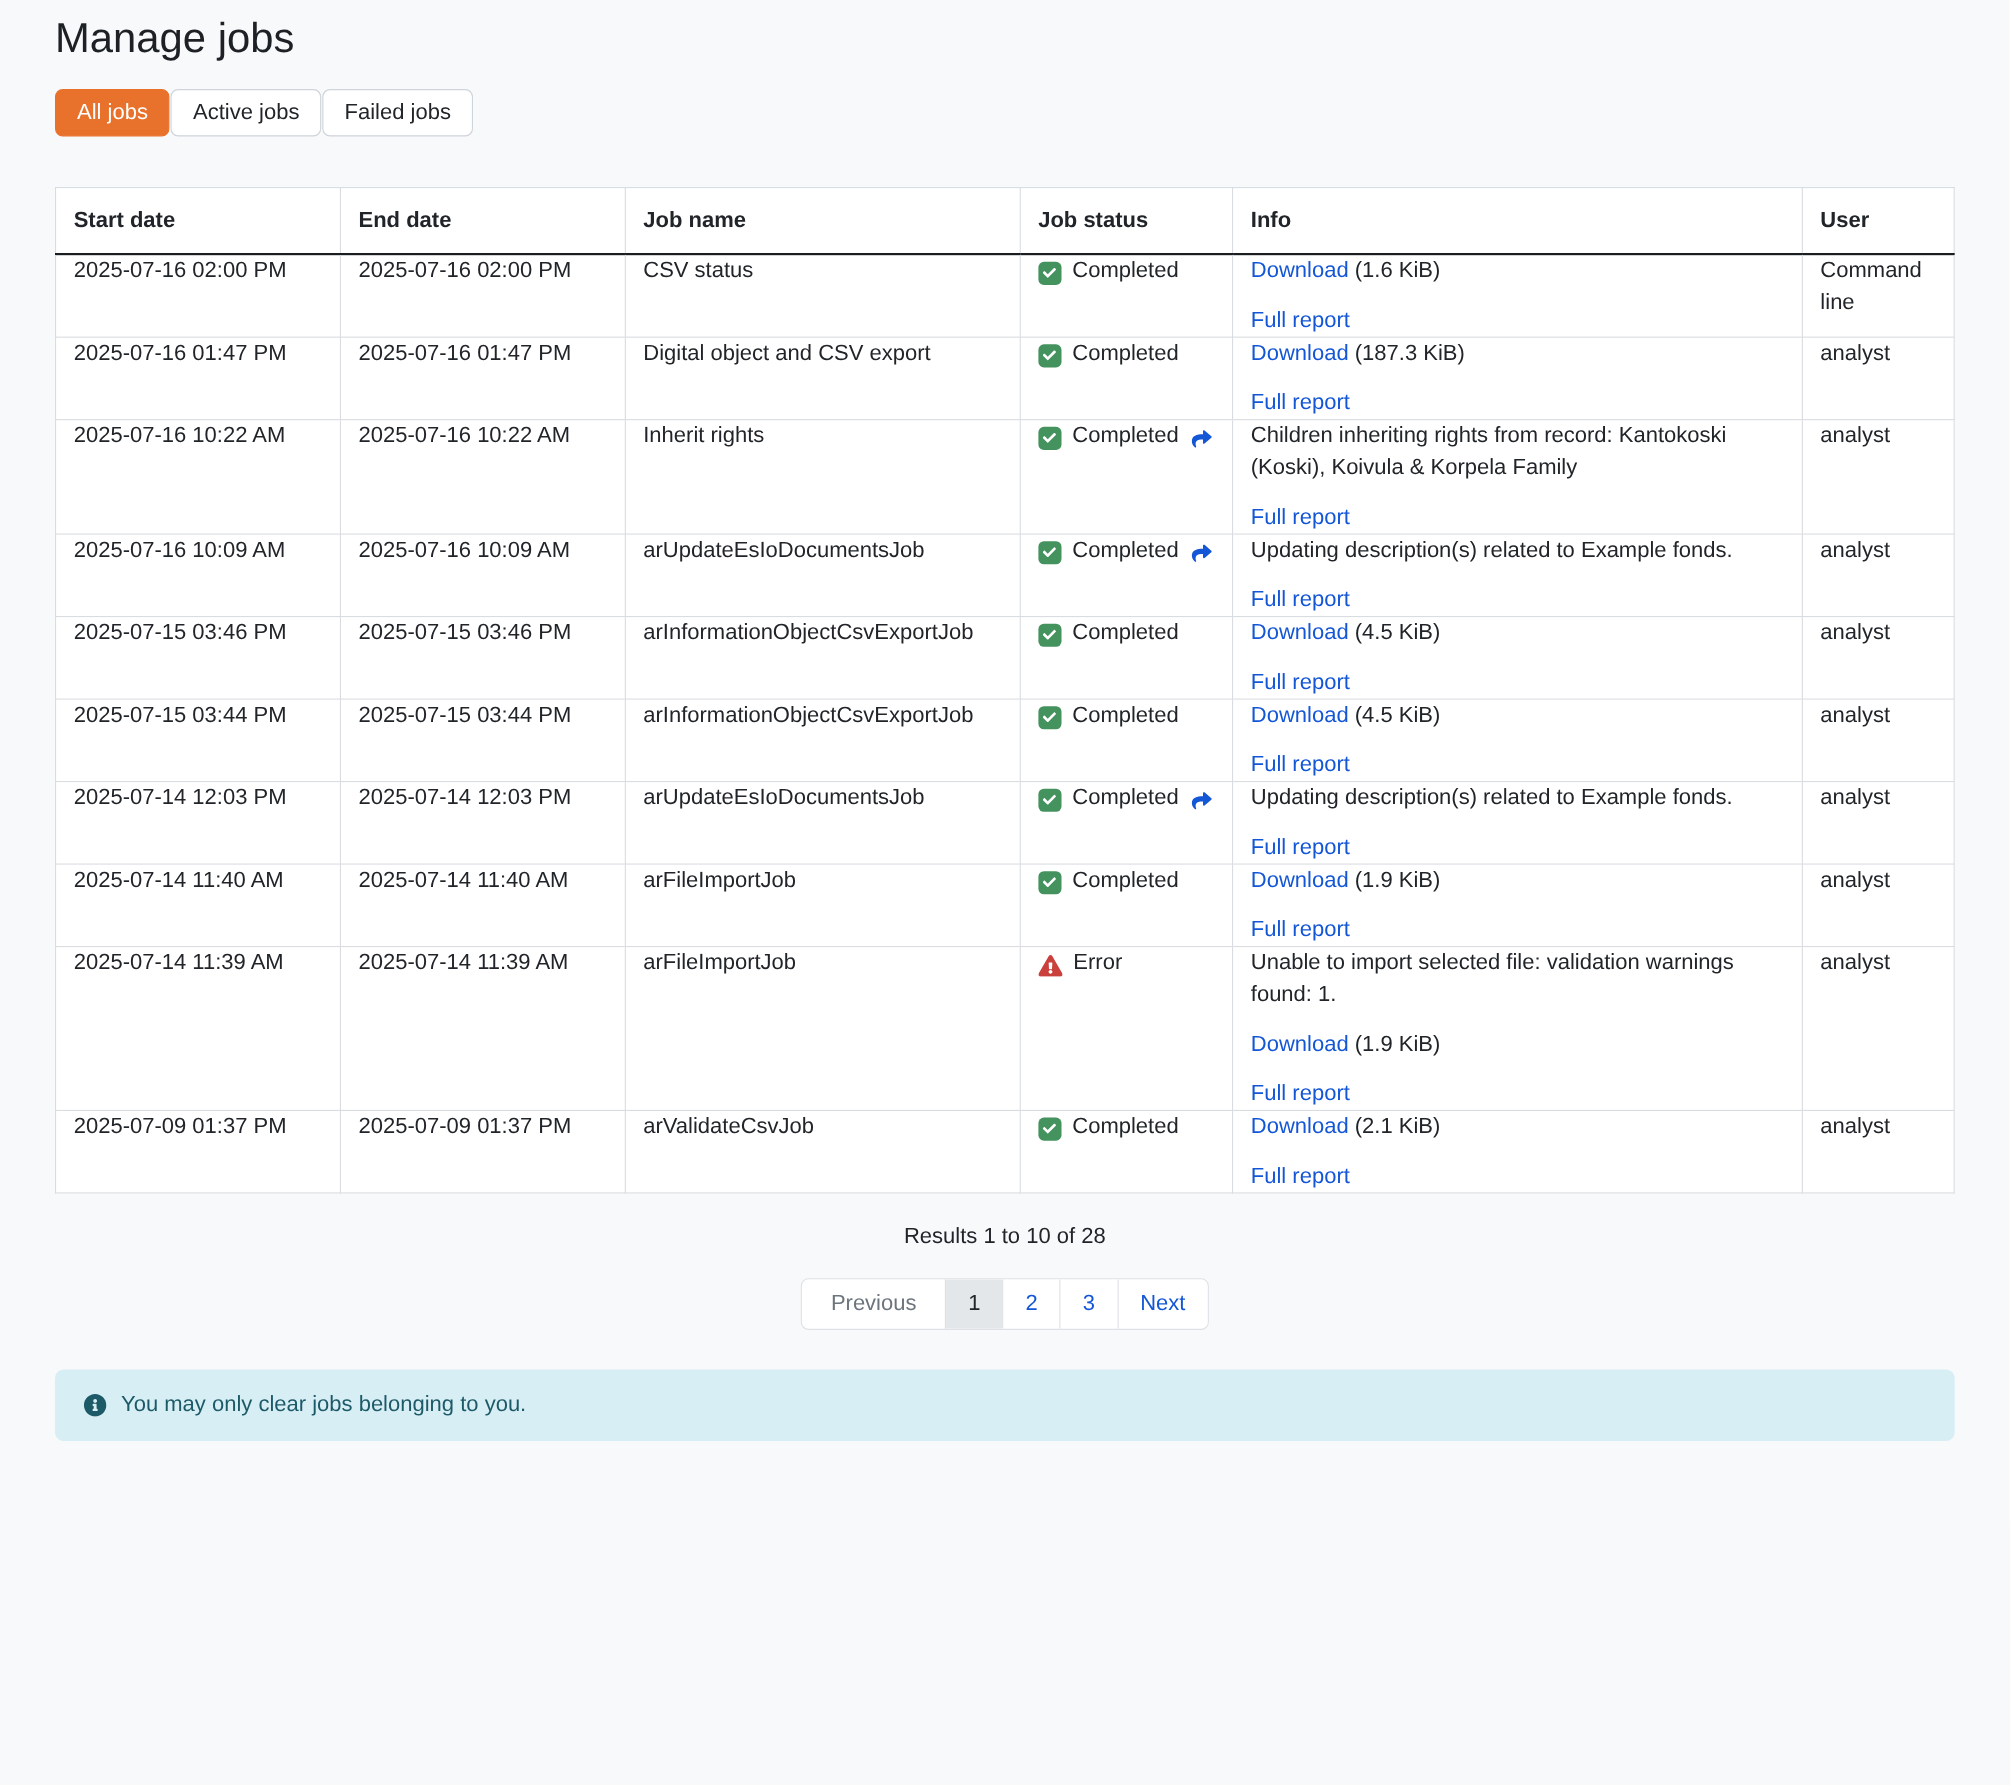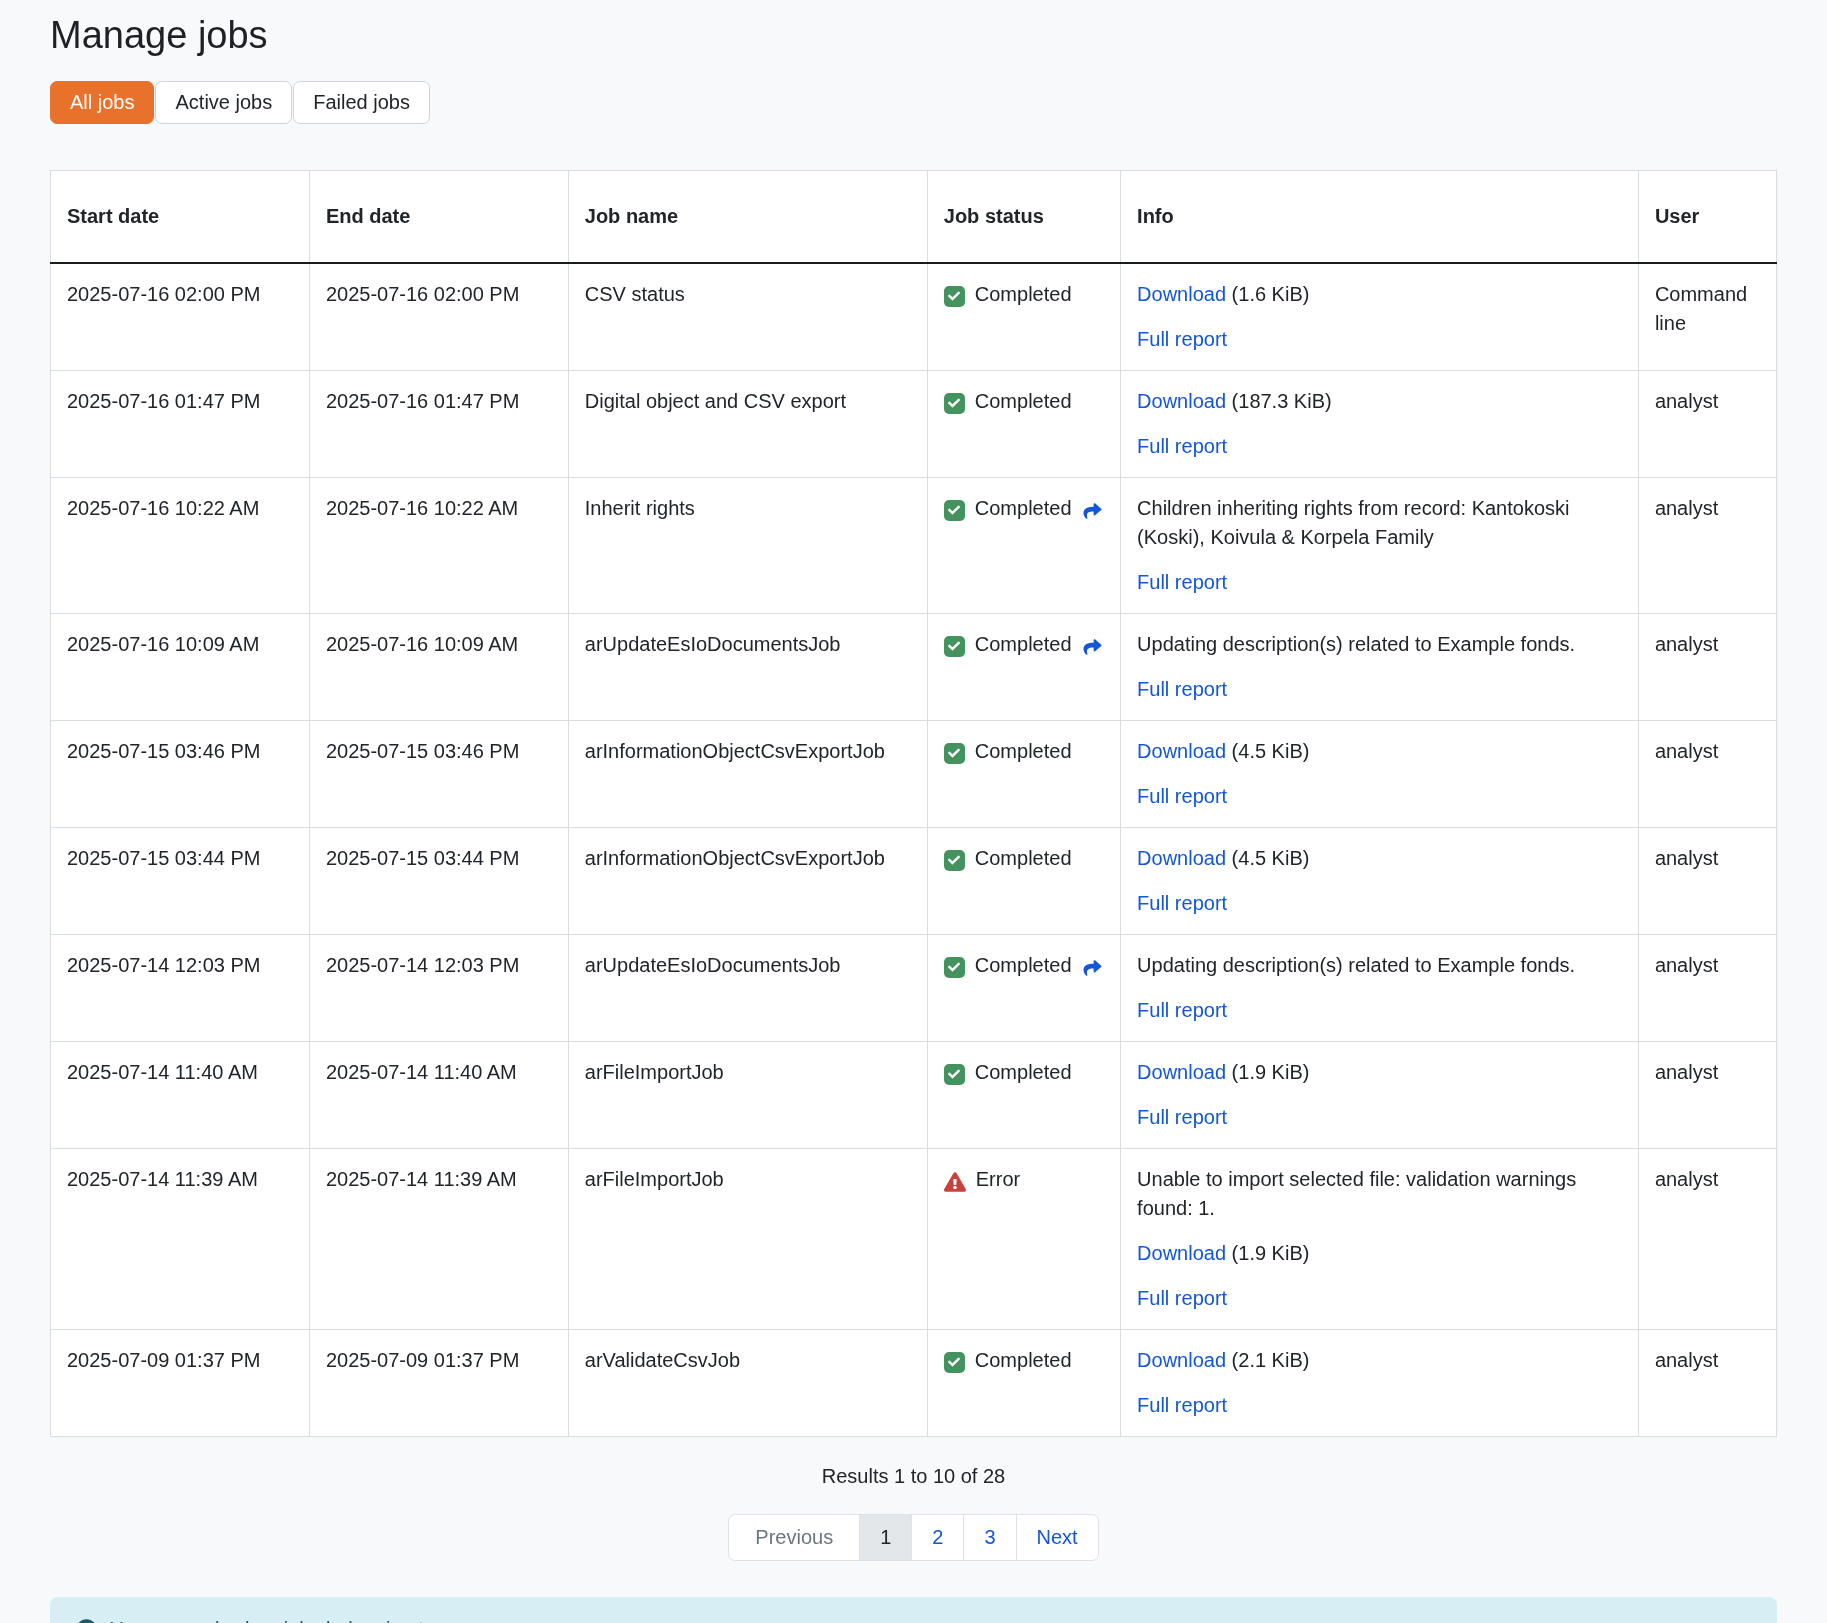--- a/index.html
+++ b/index.html
@@ -19,25 +19,25 @@
     font-family:inherit; font-size:20px; padding:9px 19px; border-radius:7px;
     border:1px solid #ced4da; background:#fff; color:#212529; cursor:pointer;
   }
   .filter-btn.active { background:#e8722c; border-color:#e8722c; color:#fff; }
 
   table.jobs-table {
     width:100%; border-collapse:collapse; background:#fff; table-layout:fixed;
   }
   .jobs-table th {
     text-align:left; font-weight:700; font-size:20px;
-    padding:34px 16px; border:1px solid #d9dde1; border-bottom:2px solid #1a1e21;
+    padding:18px 16px; border:1px solid #d9dde1; border-bottom:2px solid #1a1e21;
     background:#fff;
   }
   .jobs-table td {
-    padding:16px 16px; vertical-align:top; border:1px solid #d9dde1;
+    padding:0 16px; vertical-align:top; border:1px solid #d9dde1;
     line-height:1.45; word-wrap:break-word;
   }
   col.c-start { width:15%; } col.c-end { width:15%; } col.c-name { width:20.8%; }
   col.c-status { width:11.2%; } col.c-info { width:30%; } col.c-user { width:8%; }
 
   .status-wrap { display:flex; align-items:center; gap:10px; }
   .check-box {
     flex:0 0 auto; width:21px; height:21px; margin-top:3px; border-radius:5px;
     background:#44925e; color:#fff; display:inline-flex; align-items:center; justify-content:center;
   }

